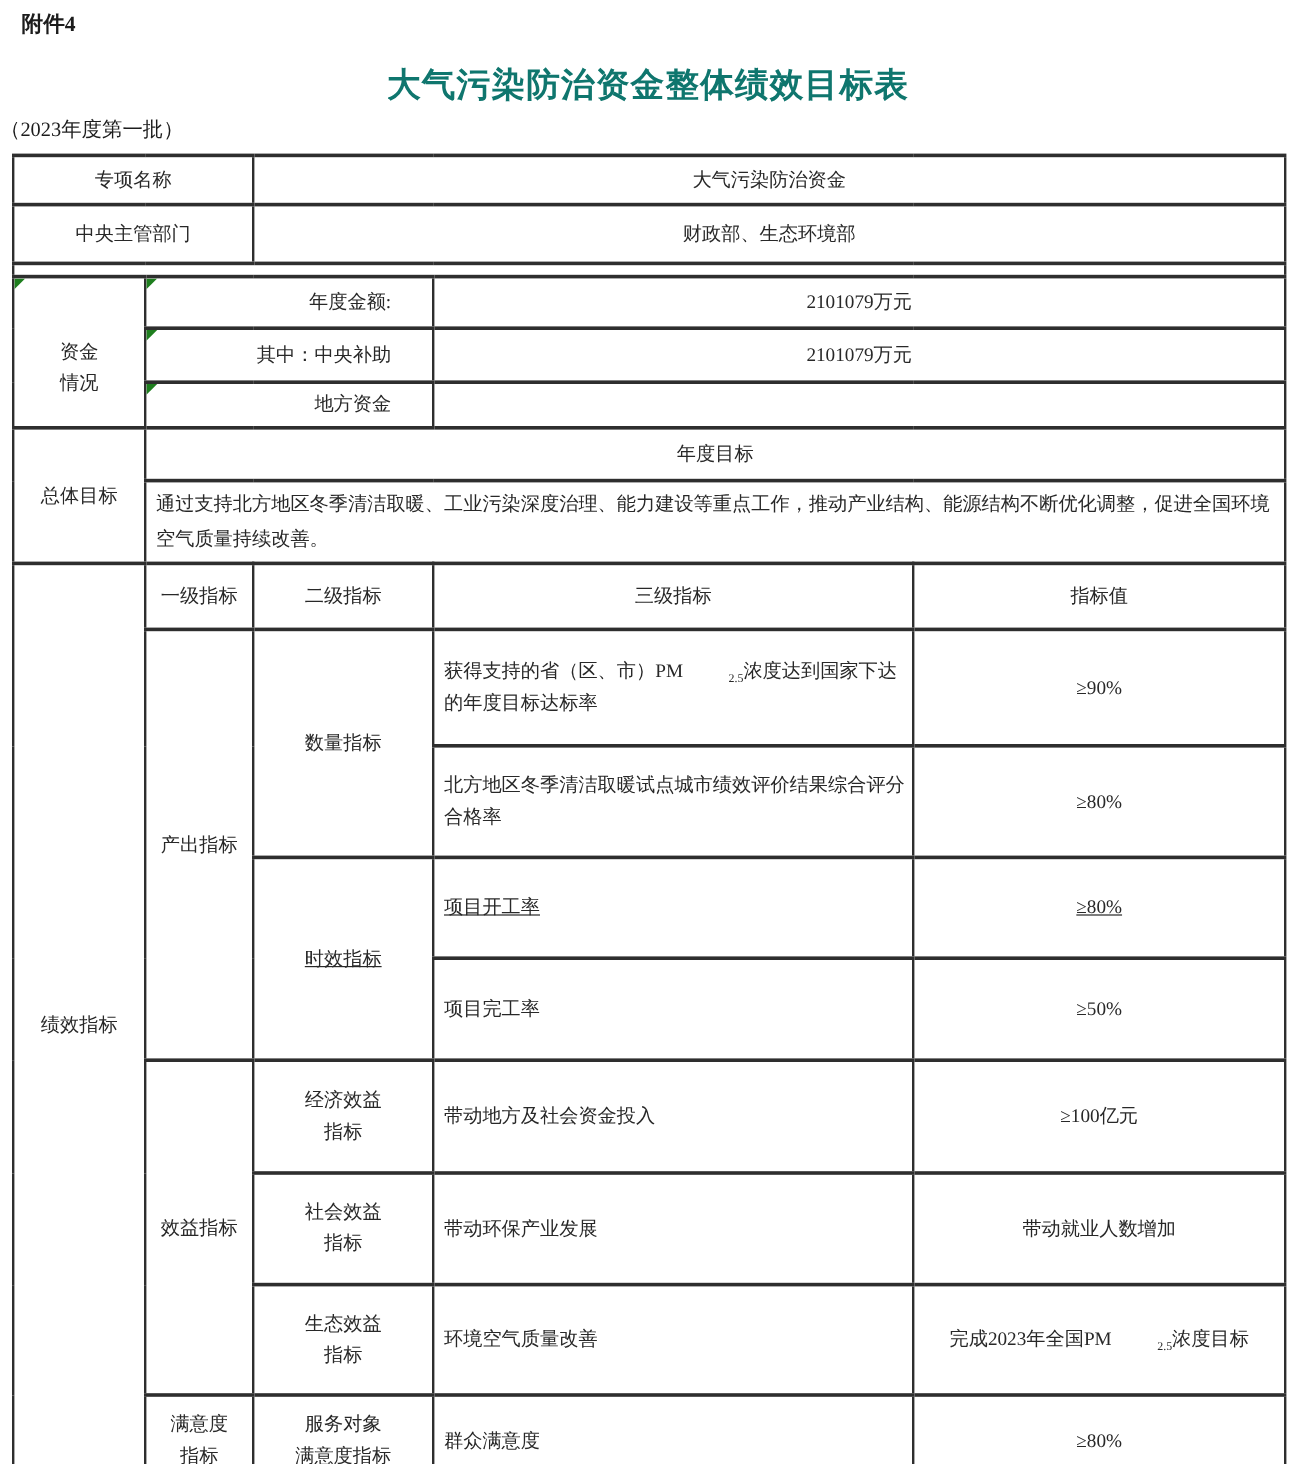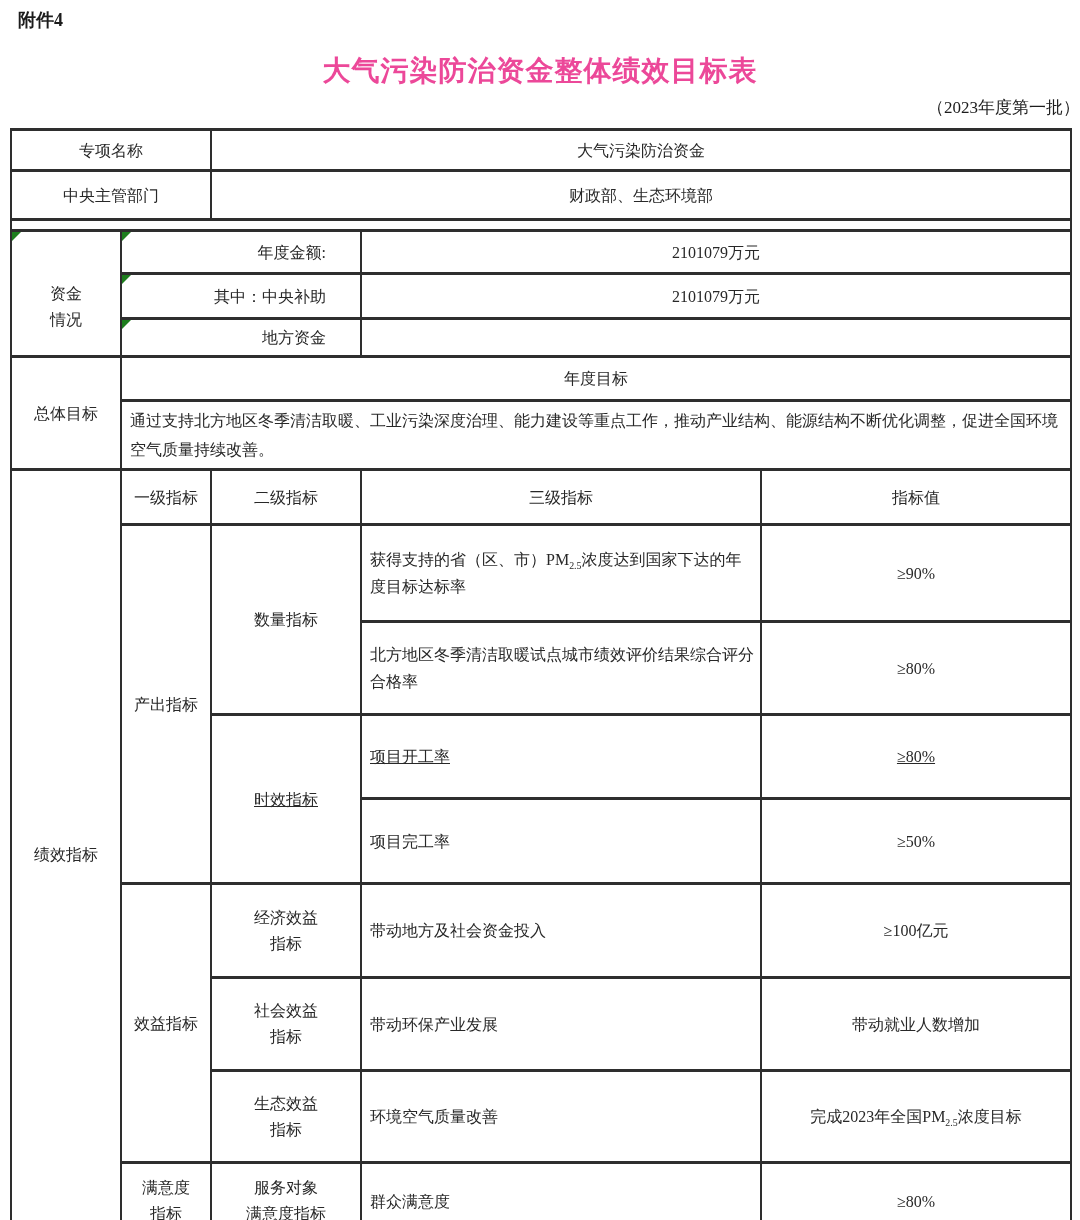--- a/index.html
+++ b/index.html
@@ -12,24 +12,24 @@
     font-family:"Liberation Serif","DejaVu Serif",serif;
     color:var(--text);
   }
   .page{position:relative;width:1080px;height:1220px;overflow:hidden;}
   .attachment{
     position:absolute;top:8px;left:18px;
     font-size:18px;font-weight:bold;color:#1c1c1c;
   }
   .title{
     position:absolute;top:52px;left:0;width:1080px;text-align:center;
-    font-size:28px;font-weight:bold;color:#ec4899;letter-spacing:1px;
+    font-size:28px;font-weight:bold;color:#0f766e;letter-spacing:1px;
   }
   .subtitle{
-    position:absolute;top:96px;left:0;width:1080px;text-align:right;
+    position:absolute;top:96px;left:0;width:1080px;text-align:left;
     font-size:17px;color:#1c1c1c;
   }
   table.main{
     position:absolute;top:128px;left:10px;
     border-collapse:collapse;table-layout:fixed;width:1060px;
   }
   td{
     border:2px solid var(--border);
     border-top-width:3px;border-bottom-width:3px;
     font-size:16px;line-height:27px;
@@ -40,21 +40,21 @@
   td.lab-right{text-align:right;padding-right:34px;}
   td.left{text-align:left;padding-left:8px;padding-right:6px;}
   td.para{text-align:left;padding:4px 8px;line-height:29px;}
   td.prewrap{white-space:pre-line;line-height:26px;margin-top:12px;}
   td.rel{position:relative;}
   .corner-marker{
     position:absolute;top:0;left:0;width:0;height:0;
     border-top:9px solid var(--marker);
     border-right:9px solid transparent;
   }
-  sub{font-size:0.62em;line-height:0;}
+  sub{font-size:0.62em;line-height:0;margin-left:38px;}
   tr.spacer td{border-top-width:0;border-bottom-width:0;height:8px;padding:0;}
   
   tr.r1 td{height:34px;}  tr.r2 td{height:42px;}
   tr.r3 td{height:36px;}  tr.r4 td{height:38px;}
   tr.r5 td{height:31px;}  tr.r6 td{height:37px;}
   tr.r7 td{height:52px;}  tr.r8 td{height:48px;}
   tr.r9 td{height:90px;}  tr.r10 td{height:86px;}
   tr.r11 td{height:77px;text-decoration:underline;} tr.r12 td{height:78px;margin-left:32px;}
   tr.r13 td{height:87px;} tr.r14 td{height:86px;}
   tr.r15 td{height:85px;} tr.r16 td{height:70px;}

